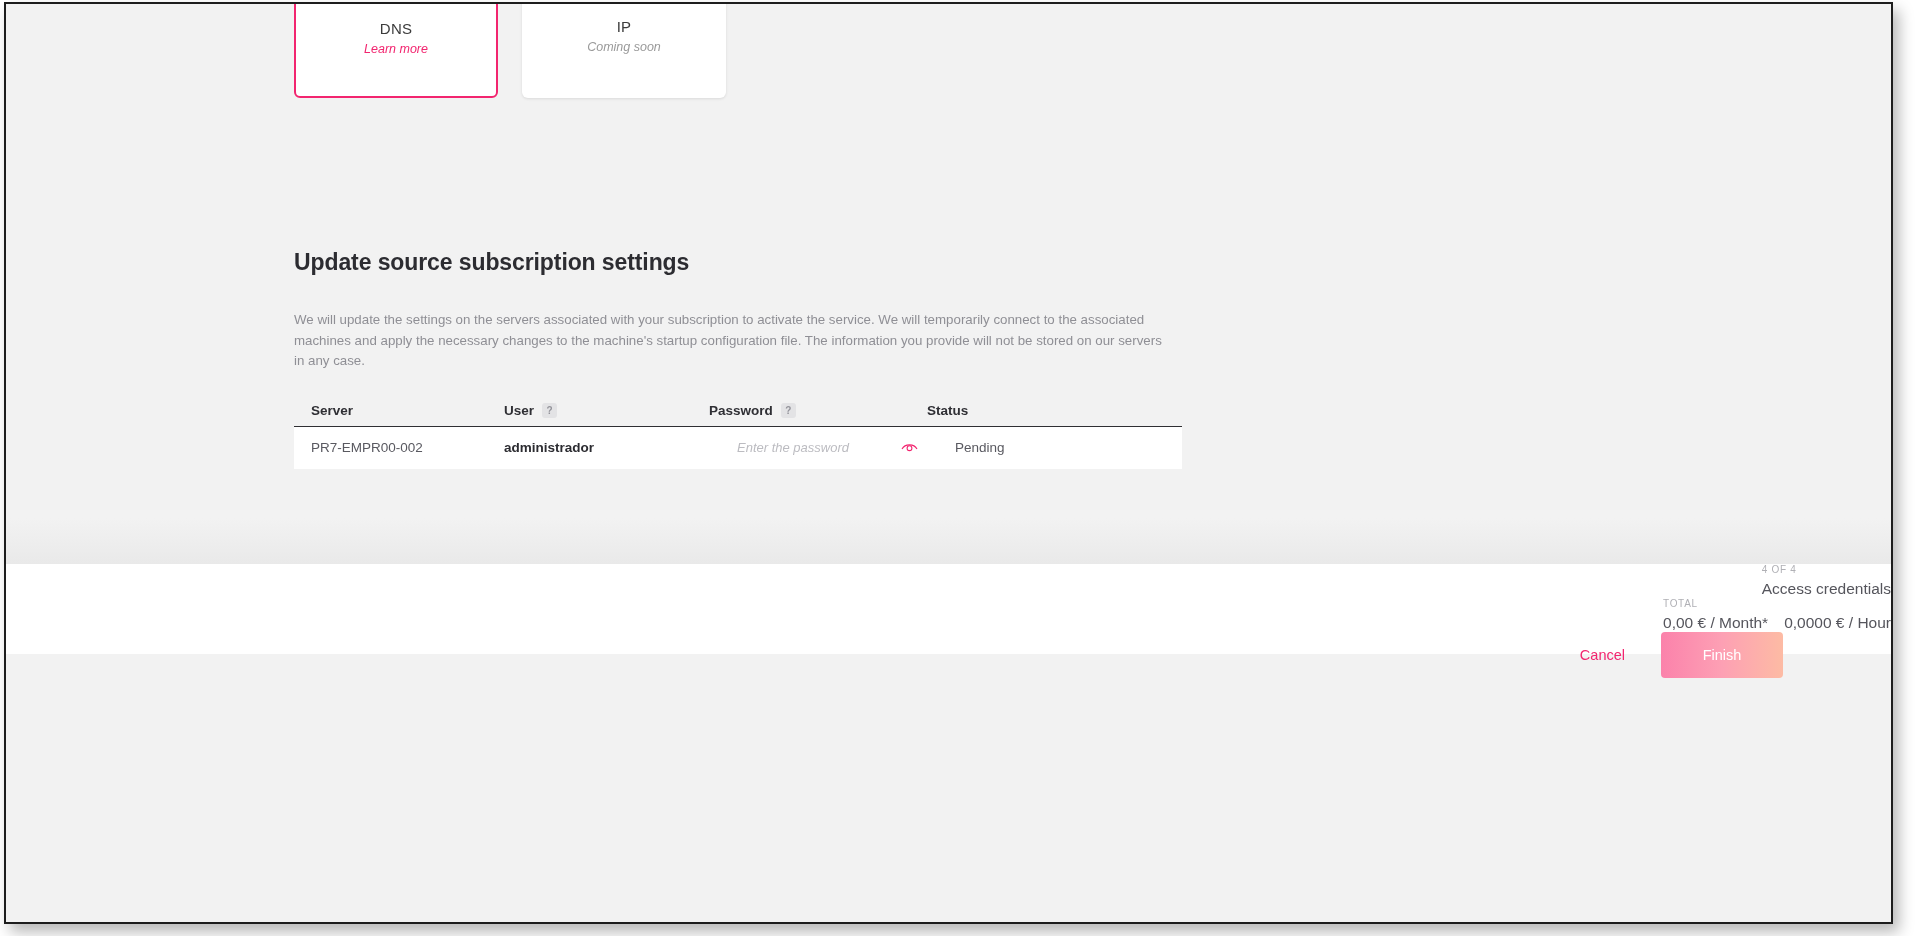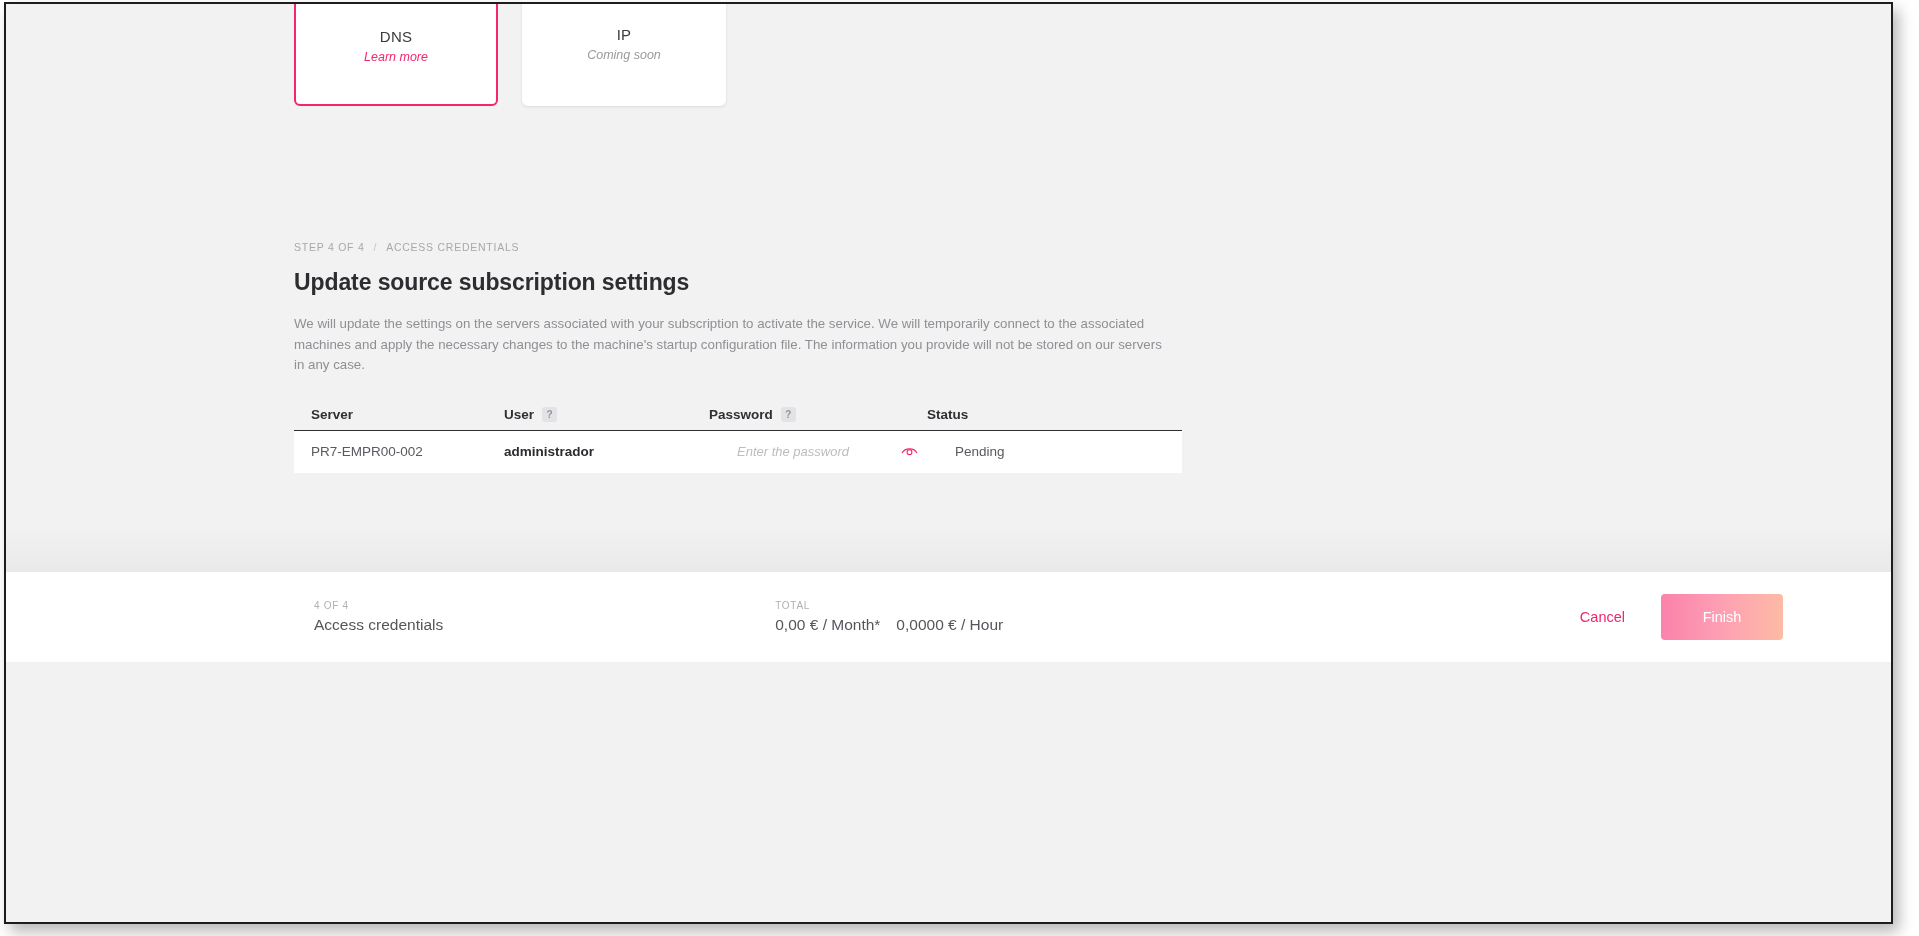--- a/index.html
+++ b/index.html
@@ -21,21 +21,21 @@
     height: 922px;
     border: 2px solid #1d1d1d;
     background: #f2f2f2;
     overflow: hidden;
     box-shadow: 6px 8px 14px rgba(0,0,0,0.28);
   }
 
   
   #page-body {
     position: absolute;
-    left: 0; top: 12px;
+    left: 0; top: 4px;
     width: 1885px;
     height: 646px;
     background: #f2f2f2;
     padding-left: 37px;
   }
 
   
   #card-strip {
     position: absolute;
     left: 288px;
@@ -93,21 +93,21 @@
 
   #page-title {
     margin-top: 16px;
     font-size: 23px;
     font-weight: bold;
     color: #2c2c31;
     letter-spacing: -0.1px;
   }
 
   #page-desc {
-    margin-top: 18px;
+    margin-top: 34px;
     width: 878px;
     font-size: 13.3px;
     line-height: 20.5px;
     color: #8f8f95;
   }
 
   
   #cred-table {
     margin-top: 24px;
     width: 888px;
@@ -204,21 +204,22 @@
 
   
   #footer-bar {
     position: absolute;
     left: 0;
     bottom: 0;
     width: 1885px;
     height: 90px;
     background: #ffffff;
     display: flex;
-    align-items: center;
+    align-items: flex-end;
+    flex-direction: column;
   }
   .foot-block { display: flex; flex-direction: column; justify-content: center; }
   .foot-kicker {
     font-size: 10px;
     letter-spacing: 0.7px;
     color: #b0b0b5;
     margin-bottom: 5px;
   }
   .foot-main { font-size: 15.5px; color: #55555c; }
   #foot-step { margin-left: 308px; }
@@ -273,25 +274,20 @@
           
         </div>
         <div class="svc-label">IP</div>
         <div class="svc-sub muted">Coming soon</div>
       </div>
 
     </div>
 
     <div id="step-section">
 
-      <div id="breadcrumb">
-        <span>STEP 4 OF 4</span>
-        <span class="sep">/</span>
-        <span>ACCESS CREDENTIALS</span>
-      </div>
 
       <h1 id="page-title">Update source subscription settings</h1>
 
       <p id="page-desc">We will update the settings on the servers associated with your subscription to activate the service. We will temporarily connect to the associated machines and apply the necessary changes to the machine's startup configuration file. The information you provide will not be stored on our servers in any case.</p>
 
       <div id="cred-table">
 
         <div id="cred-head">
           <div class="th col-server">
             <span>Server</span>

